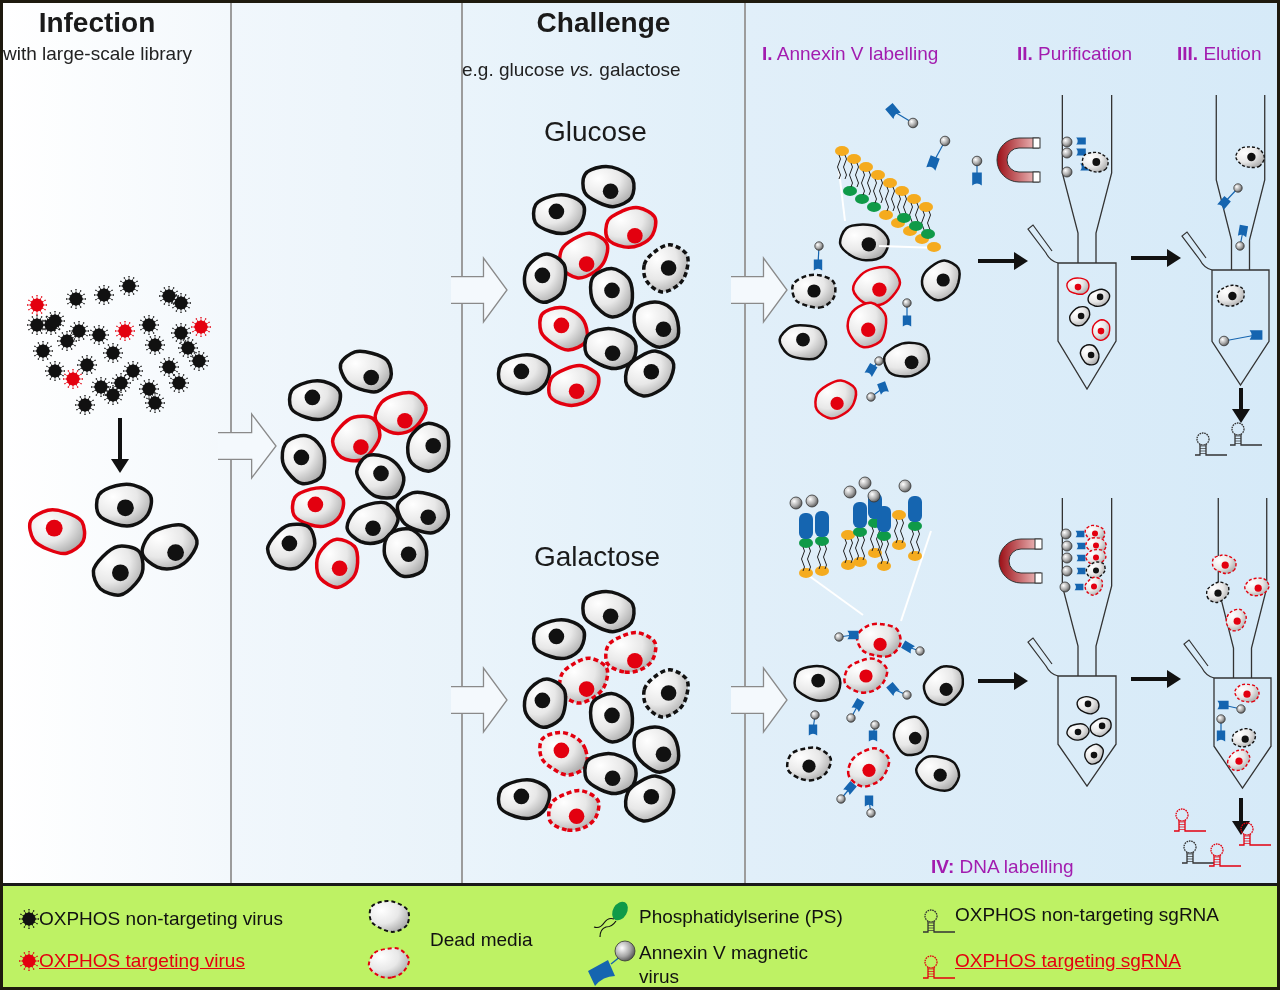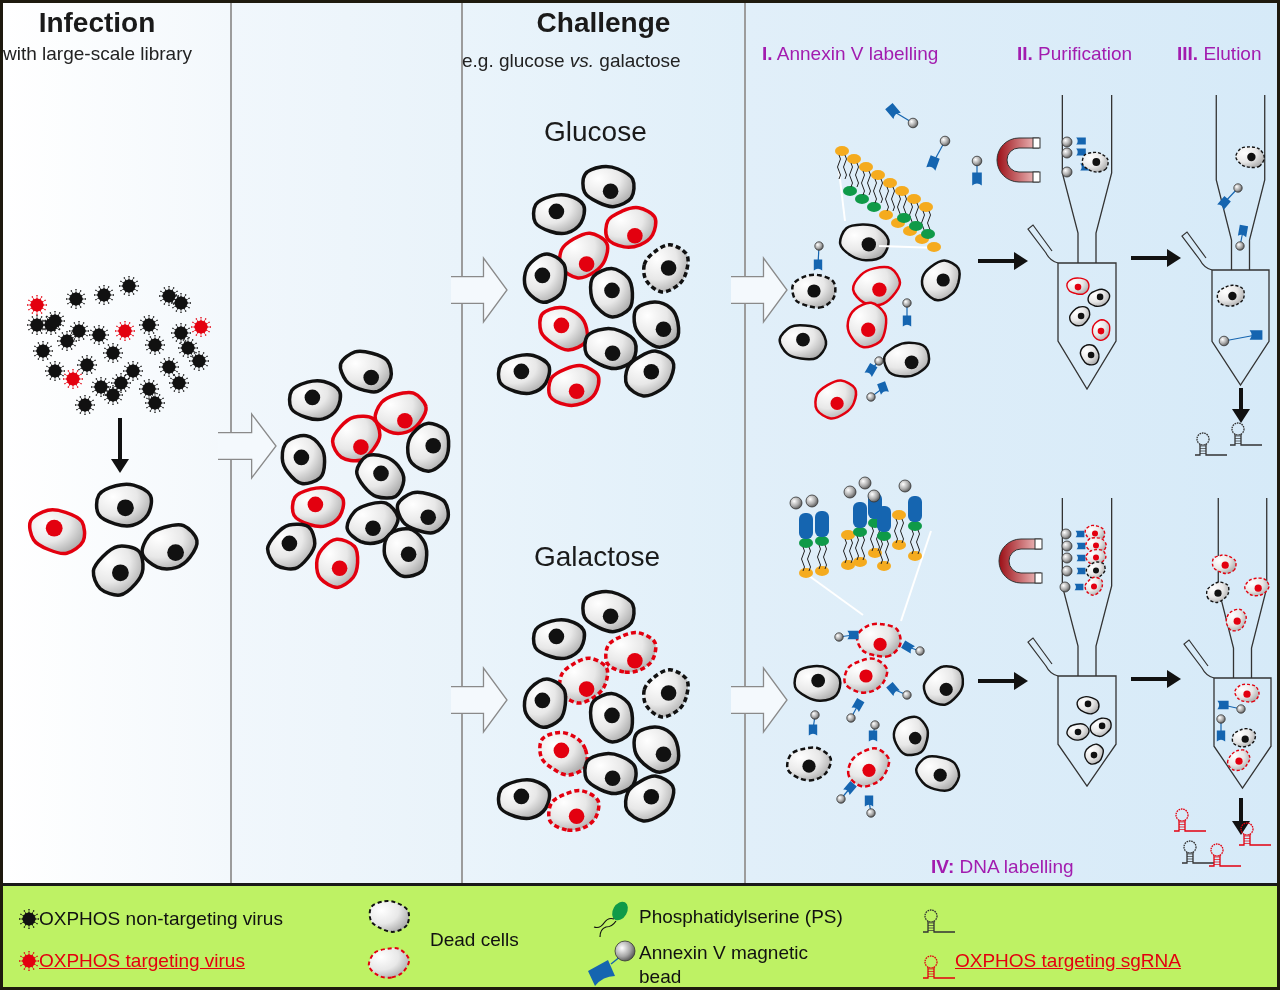--- a/index.html
+++ b/index.html
@@ -32,21 +32,21 @@
     <div class="panel" id="p2"></div>
     <div class="panel" id="p3"></div>
     <div class="panel" id="p4"></div>
     <div class="divider" style="left:227px"></div>
     <div class="divider" style="left:458px"></div>
     <div class="divider" style="left:741px"></div>
 
     <div class="ptitle" style="left:0;width:188px;top:4px">Infection</div>
     <div class="psub" style="left:0;width:228px;top:40px">with large-scale library</div>
     <div class="ptitle" style="left:459px;width:283px;top:4px">Challenge</div>
-    <div class="psub" style="left:459px;width:234px;top:47px"><span>e.g. glucose </span><i>vs.</i><span> galactose</span></div>
+    <div class="psub" style="left:459px;width:234px;top:56px"><span>e.g. glucose </span><i>vs.</i><span> galactose</span></div>
 
     <div class="step" style="left:759px;top:40px"><b>I.</b><span> Annexin V labelling</span></div>
     <div class="step" style="left:1014px;top:40px"><b>II.</b><span> Purification</span></div>
     <div class="step" style="left:1174px;top:40px"><b>III.</b><span> Elution</span></div>
     <div class="step" style="left:928px;top:853px"><b>IV:</b><span> DNA labelling</span></div>
 
     <div class="cond" style="left:541px;top:113px">Glucose</div>
     <div class="cond" style="left:531px;top:538px">Galactose</div>
 
     <svg id="art" width="1274" height="880">
@@ -1364,19 +1364,20 @@
           <circle cx="8" cy="-16" r="6" fill="none" stroke="#e3000f" stroke-width="1.3" stroke-dasharray="1.6 0.8"></circle>
           <path d="M5,-11 L5,0 L0,0 M11,-11 L11,0 L32,0" fill="none" stroke="#e3000f" stroke-width="1.3"></path>
           <line x1="5" y1="-9" x2="11" y2="-9" stroke="#e3000f" stroke-width="0.7"></line>
           <line x1="5" y1="-6.5" x2="11" y2="-6.5" stroke="#e3000f" stroke-width="0.7"></line>
           <line x1="5" y1="-4" x2="11" y2="-4" stroke="#e3000f" stroke-width="0.7"></line>
           <line x1="5" y1="-1.5" x2="11" y2="-1.5" stroke="#e3000f" stroke-width="0.7"></line>
         </g>
       </svg>
     <div class="leg" style="left:36px;top:22px">OXPHOS non-targeting virus</div>
     <div class="leg red" style="left:36px;top:64px">OXPHOS targeting virus</div>
-    <div class="leg" style="left:427px;top:43px">Dead cells</div>
+    <div class="leg" style="left:427px;top:43px">Dead media</div>
     <div class="leg" style="left:636px;top:20px">Phosphatidylserine (PS)</div>
     <div class="leg" style="left:636px;top:56px">Annexin V magnetic</div>
-    <div class="leg" style="left:636px;top:80px">bead</div>
+    <div class="leg" style="left:636px;top:80px">virus</div>
+    <div class="leg" style="left:952px;top:18px">OXPHOS non-targeting sgRNA</div>
     <div class="leg red" style="left:952px;top:64px">OXPHOS targeting sgRNA</div>
   </div>
 </div>
 
 </body></html>

